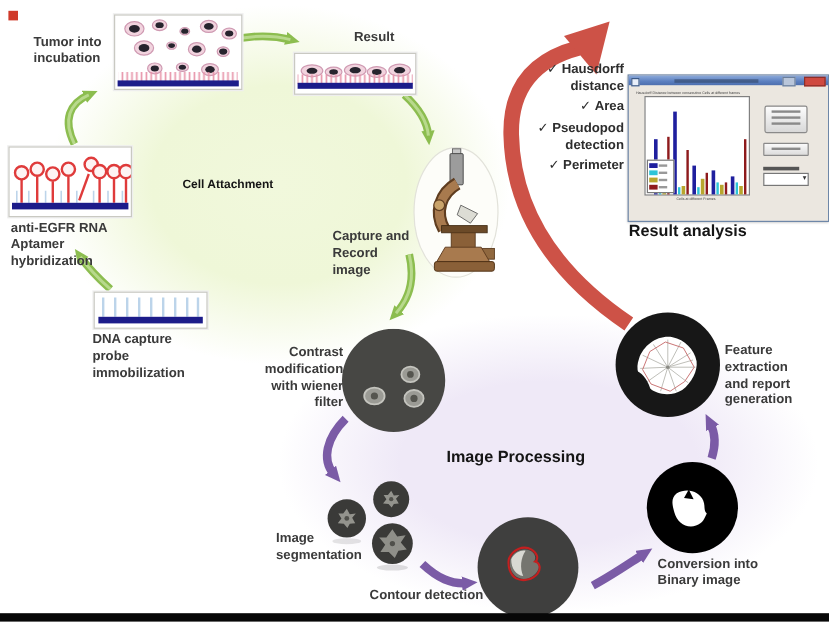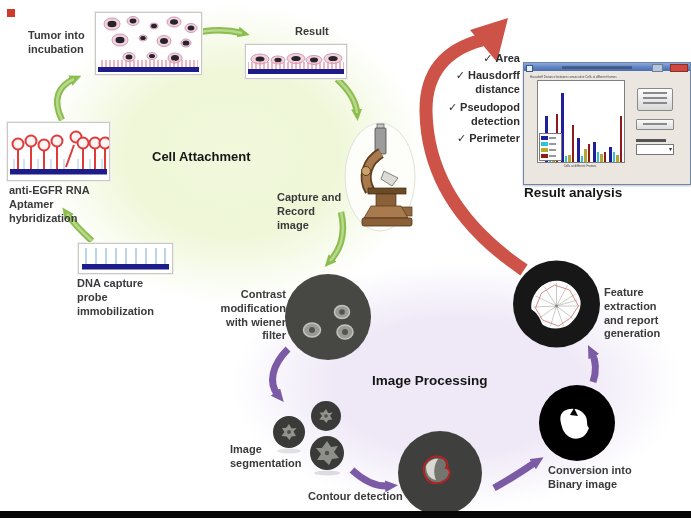--- a/index.html
+++ b/index.html
@@ -288,21 +288,21 @@
         <line x1="86" y1="4" x2="86" y2="20"></line>
       </g>
       <rect x="3" y="20" width="87" height="5.5" class="navy"></rect>
     </svg>
   </div>
 
   <div class="lbl" style="left:77px;top:277px">DNA capture
 probe
 immobilization</div>
 
-  <div class="title" style="left:152px;top:149px;font-size:13px">Cell Attachment</div>
+  <div class="title" style="left:152px;top:149px;font-size:10px">Cell Attachment</div>
 
   <div class="title" style="left:372px;top:373px;font-size:13.5px">Image Processing</div>
 
   <div class="lbl" style="left:197px;top:288px;width:89px;text-align:right">Contrast
 modification
 with wiener
 filter</div>
 
   <svg class="abs" style="left:284px;top:274px" width="88" height="88">
     <circle cx="44" cy="43" r="43" fill="#474744"></circle>
@@ -390,23 +390,23 @@
       <circle cx="0" cy="1" r="1.5" fill="#8a8a84"></circle>
     </g>
   </svg>
 
   <div class="lbl" style="left:604px;top:286px;width:62px">Feature
 extraction
 and report
 generation</div>
 
   <div class="checklist">
-    <div class="check-item"><span class="ck">✓</span><span>Area</span></div>
     <div class="check-item"><span class="ck">✓</span><span>Hausdorff
 distance</span></div>
+    <div class="check-item"><span class="ck">✓</span><span>Area</span></div>
     <div class="check-item"><span class="ck">✓</span><span>Pseudopod
 detection</span></div>
     <div class="check-item"><span class="ck">✓</span><span>Perimeter</span></div>
   </div>
 
   <div class="win">
     <div class="win-titlebar">
       <div class="win-icon"></div>
       <div class="win-smudge"></div>
       <div class="win-btn-min"></div>

